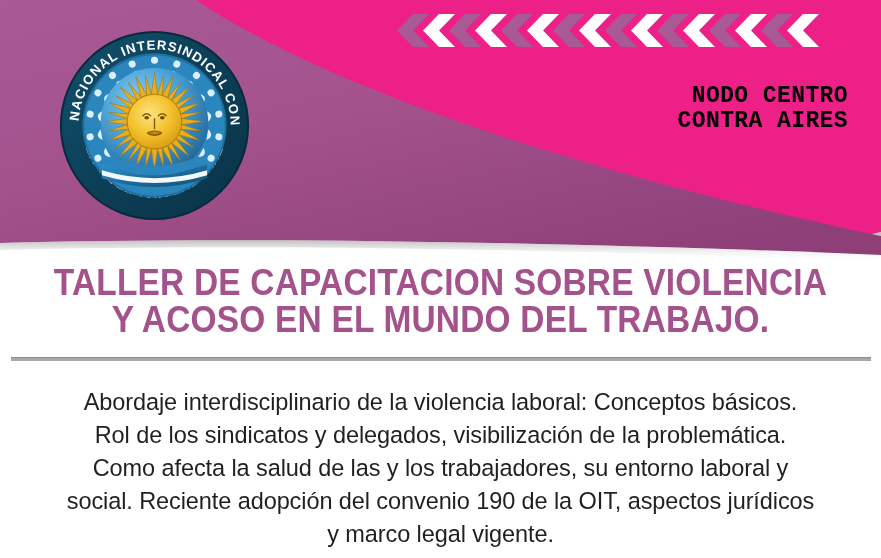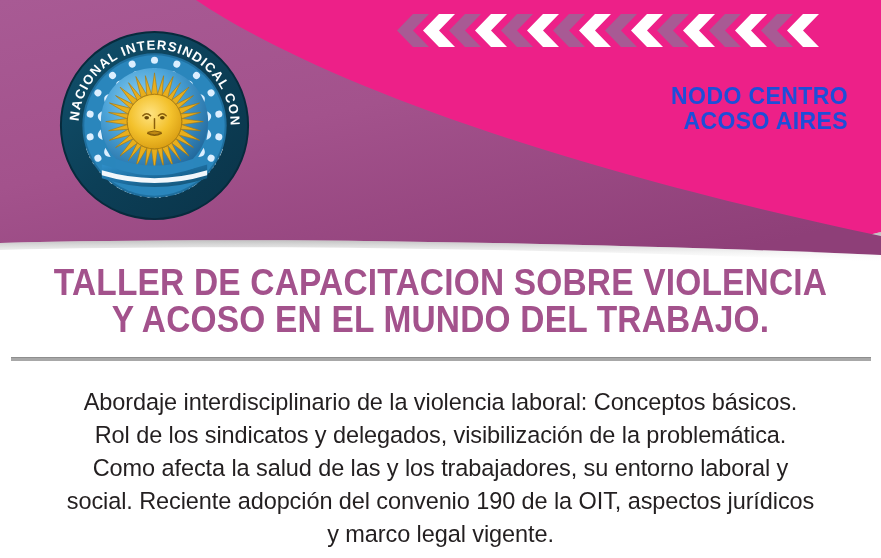--- a/index.html
+++ b/index.html
@@ -33,22 +33,22 @@
     width: 195px; height: 195px;
   }
   .logo-wrap svg { display: block; }
 
   
   .nodo-block {
     position: absolute;
     right: 33px;
     top: 84px;
     text-align: right;
-    color: #1d4ed8;
-    font-family: Liberation Sans, sans-serif;
+    color: #000000;
+    font-family: Liberation Mono, monospace;
     font-weight: bold;
     font-size: 23px;
     line-height: 25px;
     letter-spacing: 0.4px;
     white-space: nowrap;
   }
   .nodo-block div { display: block; }
 
   
   .title {
@@ -404,21 +404,21 @@
       <g>
         <path d="M46,140 q54,18 108,0 l0,14 q-54,18 -108,0 z" fill="url(#bandGrad)"></path>
         <path d="M46,146 q54,16 108,0 l0,5 q-54,16 -108,0 z" fill="#f2f7fb"></path>
         <path d="M60,134 q40,14 80,0 l0,10 q-40,14 -80,0 z" fill="#2b86bd"></path>
       </g>
     </svg>
   </div>
 
   <div class="nodo-block">
     <div>NODO CENTRO</div>
-    <div>ACOSO AIRES</div>
+    <div>CONTRA AIRES</div>
   </div>
 
   <div class="title">
     <div>TALLER DE CAPACITACION SOBRE VIOLENCIA</div>
     <div>Y ACOSO EN EL MUNDO DEL TRABAJO.</div>
   </div>
 
   <div class="divider"></div>
 
   <div class="body-text">

